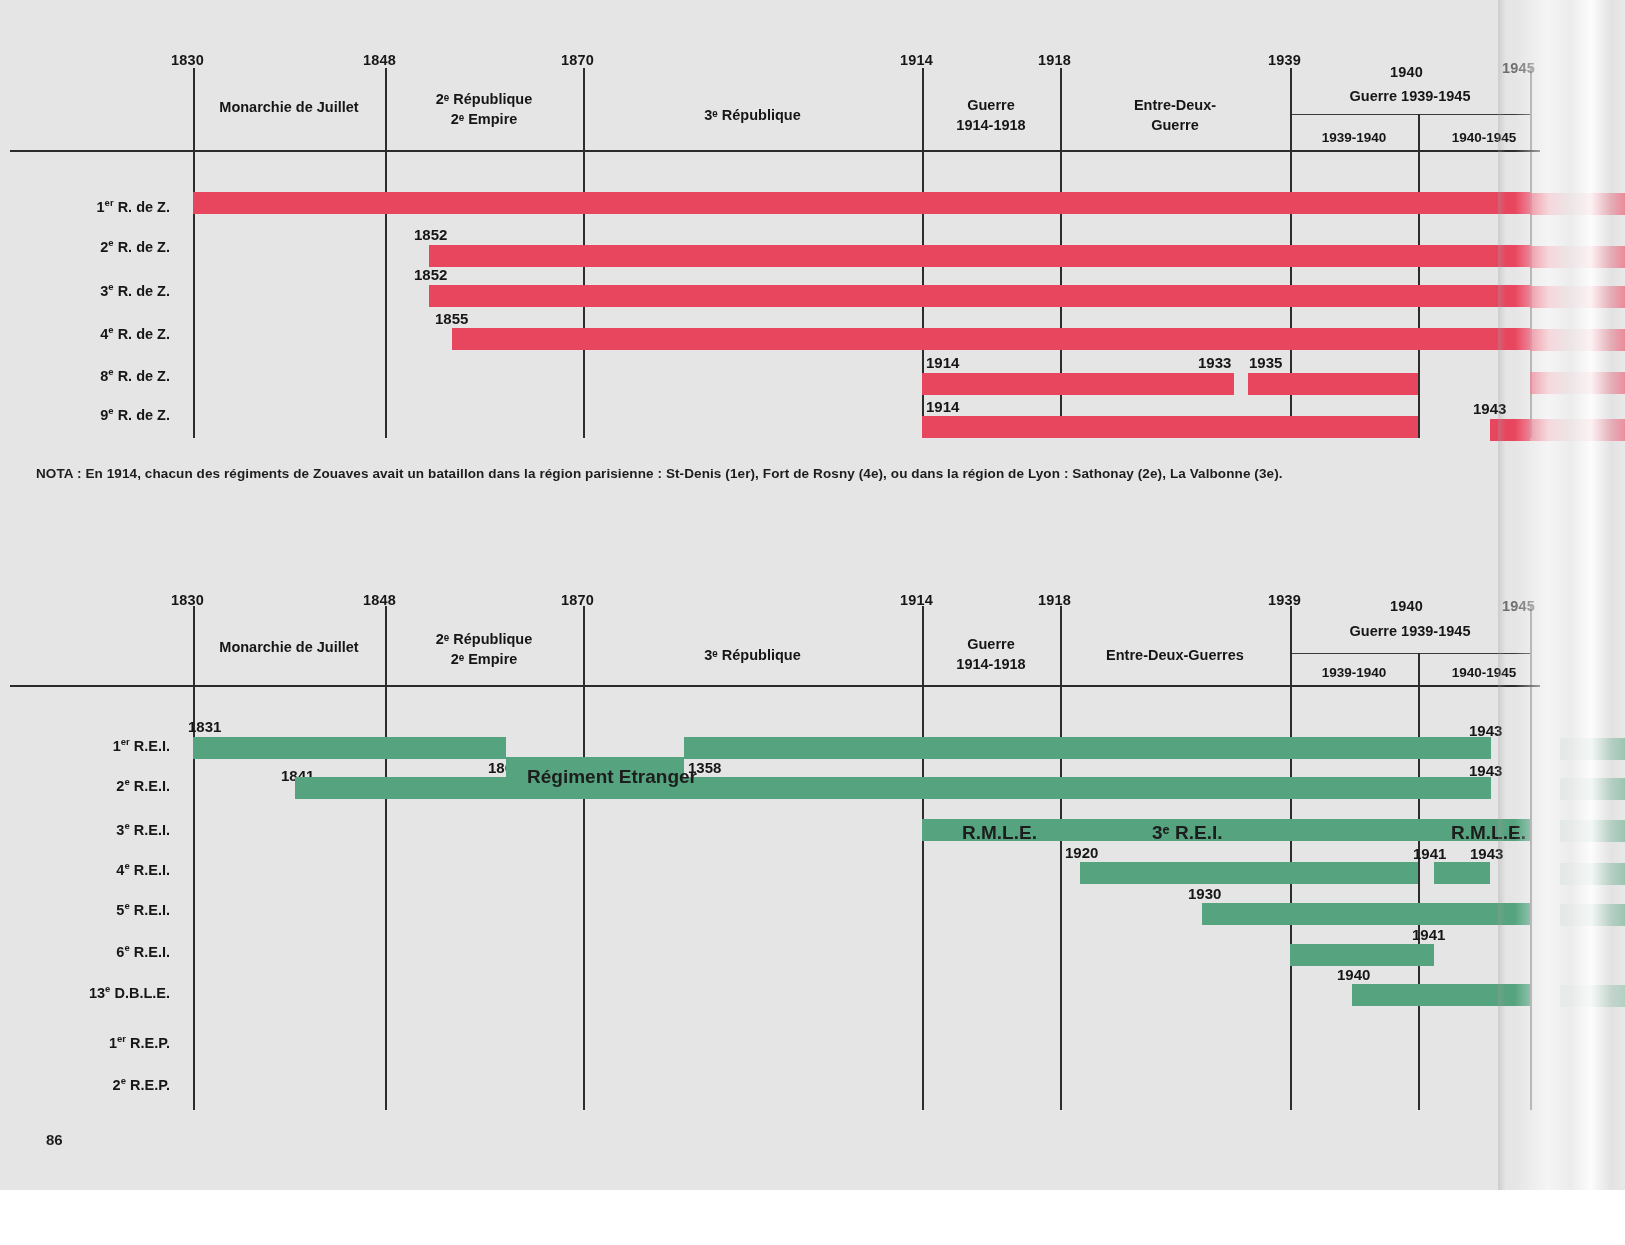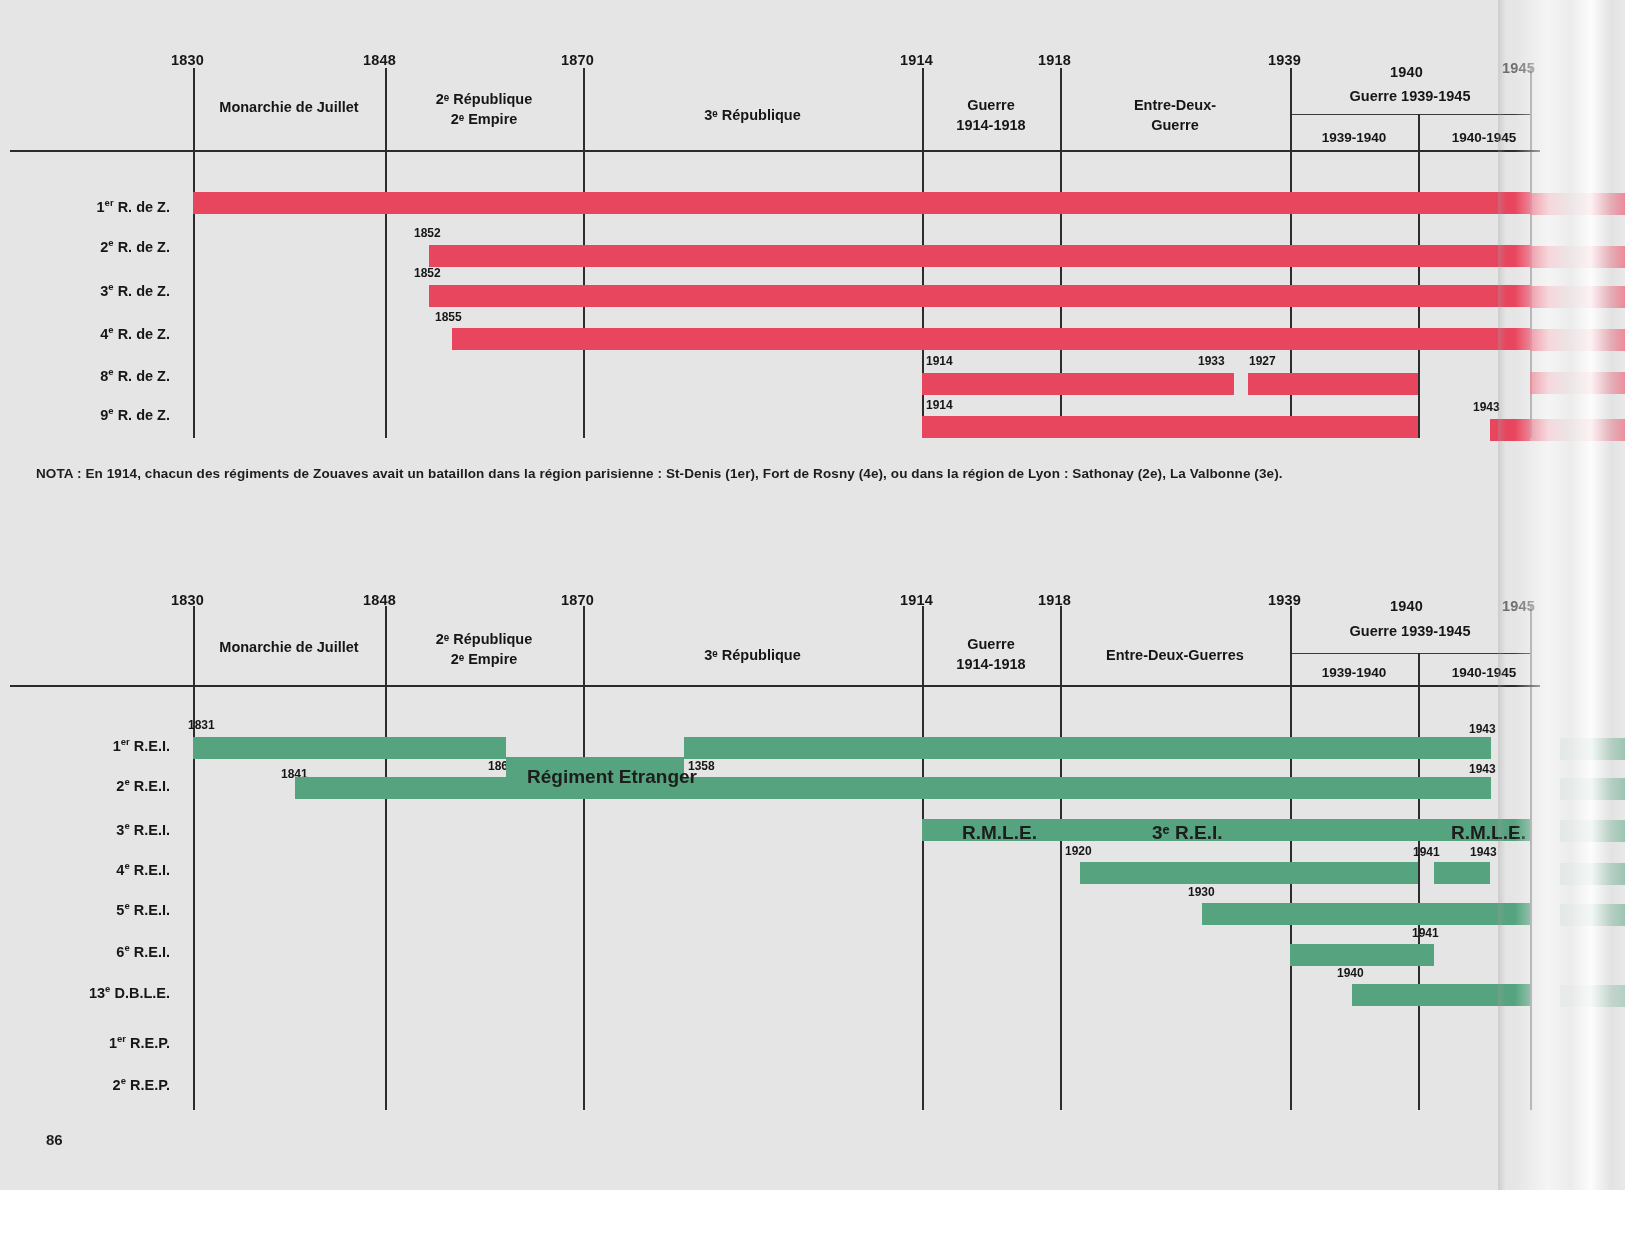--- a/index.html
+++ b/index.html
@@ -61,21 +61,21 @@
     font-size:14.5px;font-weight:700;color:#161616;white-space:nowrap;
   }
   .rowlabel sup{font-size:9.5px;vertical-align:super;font-weight:700;}
 
   
   .bar{position:absolute;height:22px;}
   .bar.red{background:#e8455f;}
   .bar.green{background:#55a37f;}
   .bar.green.fade{background:#6aad8e;}
   .barlabel{
-    position:absolute;font-size:12px;font-weight:700;color:#161616;
+    position:absolute;font-size:15px;font-weight:700;color:#161616;
     white-space:nowrap;
   }
   .inbar{
     position:absolute;font-size:19px;font-weight:700;color:#1d1d1d;
     white-space:nowrap;
   }
 
   
   .nota{
     position:absolute;font-size:13.5px;font-weight:700;color:#1d1d1d;
@@ -187,21 +187,21 @@
     <div class="barlabel" style="left:414px;top:266px;">1852</div>
     <div class="bar red" style="left:429px;top:285px;width:1101px;"></div>
     <div class="bar red" style="left:1530px;top:286px;width:95px;opacity:.75;"></div>
 
     <div class="barlabel" style="left:435px;top:310px;">1855</div>
     <div class="bar red" style="left:452px;top:328px;width:1078px;"></div>
     <div class="bar red" style="left:1530px;top:329px;width:95px;opacity:.75;"></div>
 
     <div class="barlabel" style="left:926px;top:354px;">1914</div>
     <div class="barlabel" style="left:1198px;top:354px;">1933</div>
-    <div class="barlabel" style="left:1249px;top:354px;">1927</div>
+    <div class="barlabel" style="left:1249px;top:354px;">1935</div>
     <div class="bar red" style="left:922px;top:373px;width:312px;"></div>
     <div class="bar red" style="left:1248px;top:373px;width:170px;"></div>
     <div class="bar red" style="left:1530px;top:372px;width:95px;opacity:.7;"></div>
 
     <div class="barlabel" style="left:926px;top:398px;">1914</div>
     <div class="barlabel" style="left:1473px;top:400px;">1943</div>
     <div class="bar red" style="left:922px;top:416px;width:496px;"></div>
     <div class="bar red" style="left:1490px;top:419px;width:40px;"></div>
     <div class="bar red" style="left:1530px;top:419px;width:95px;opacity:.7;"></div>
 

